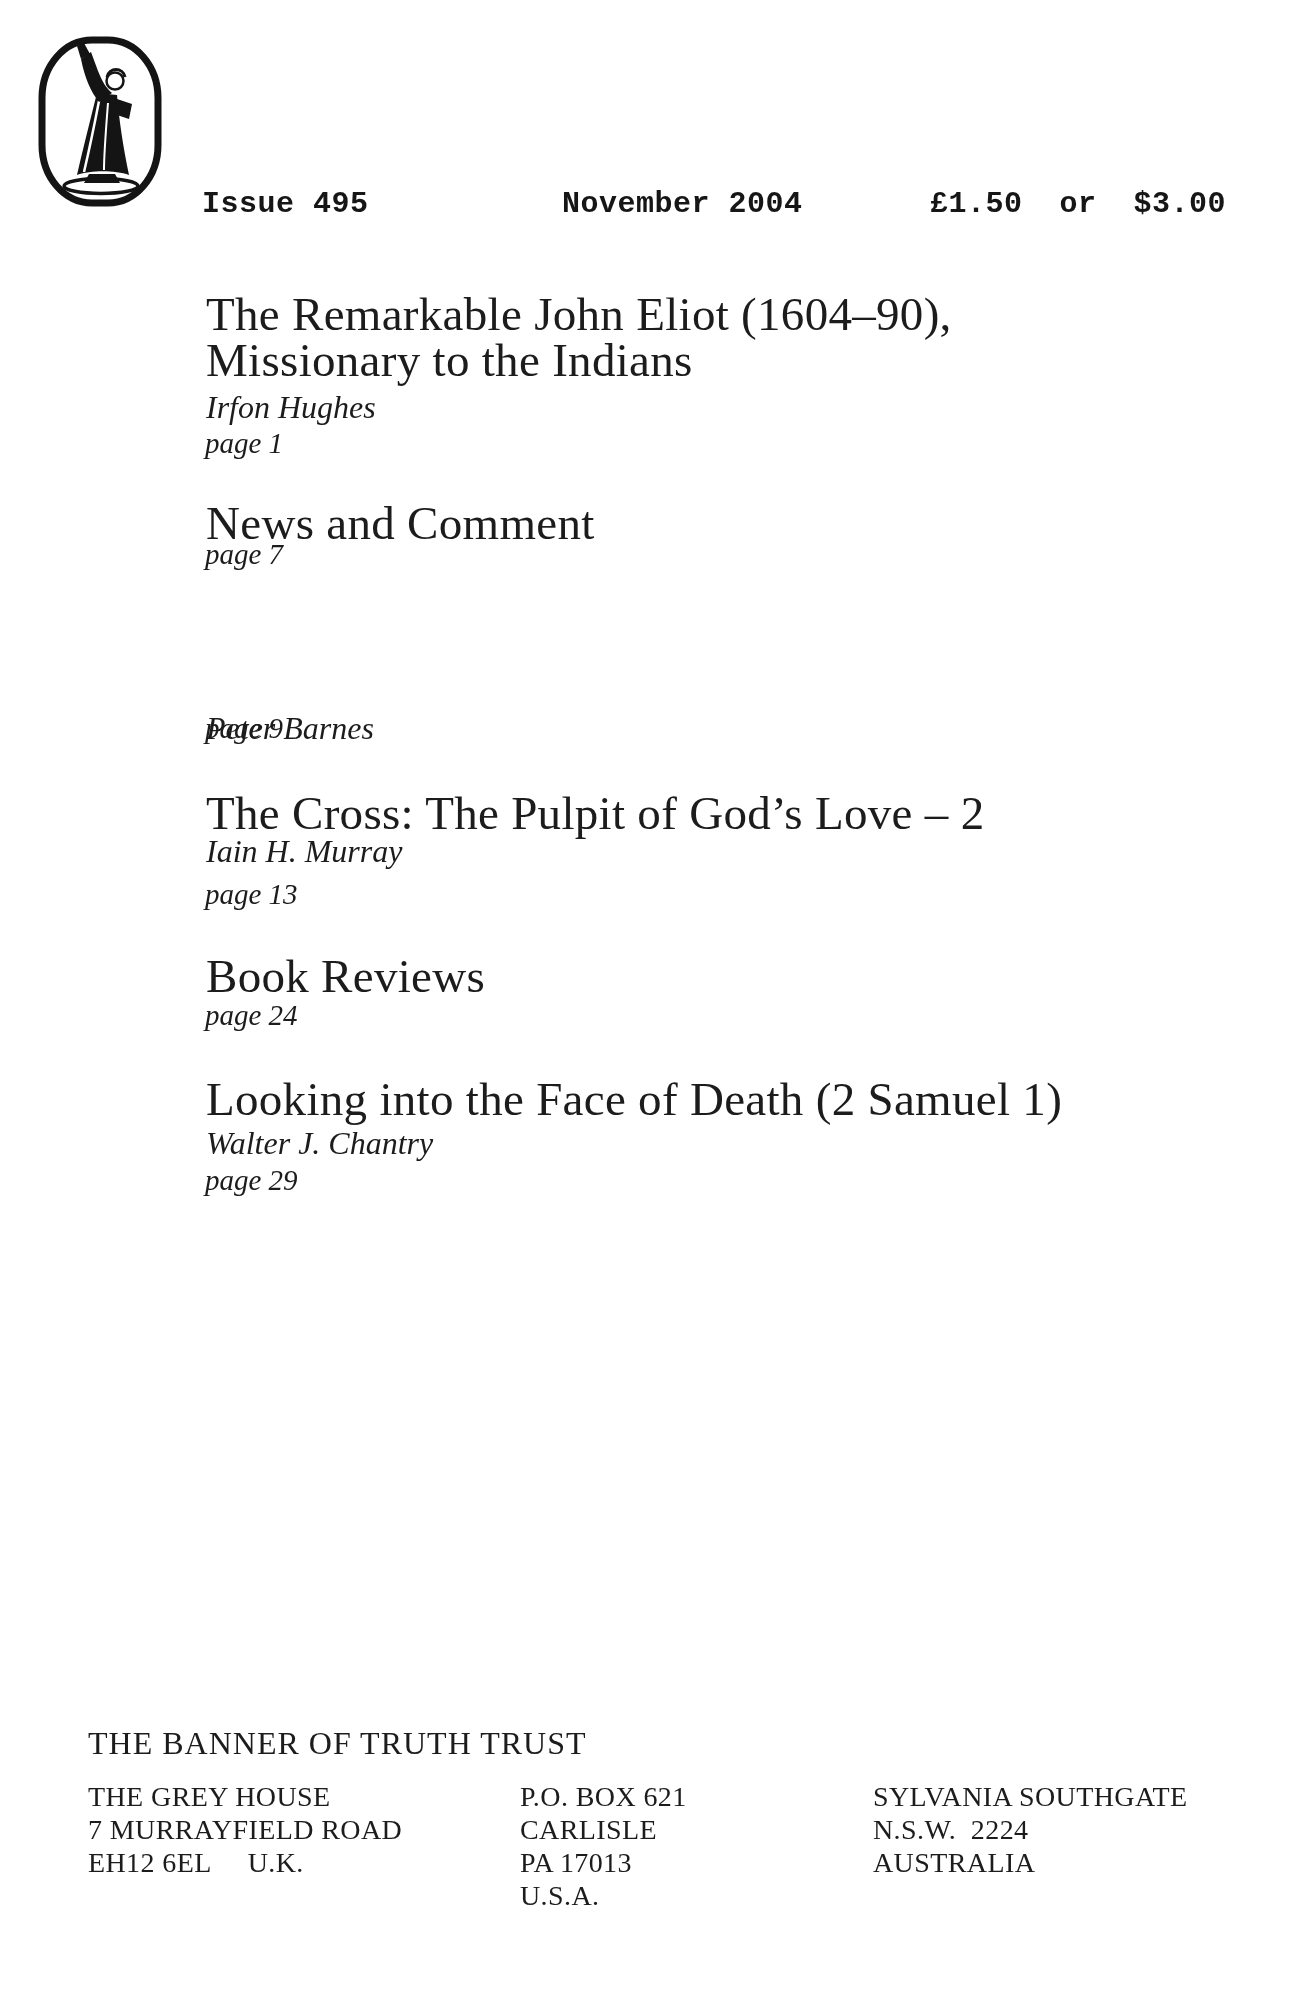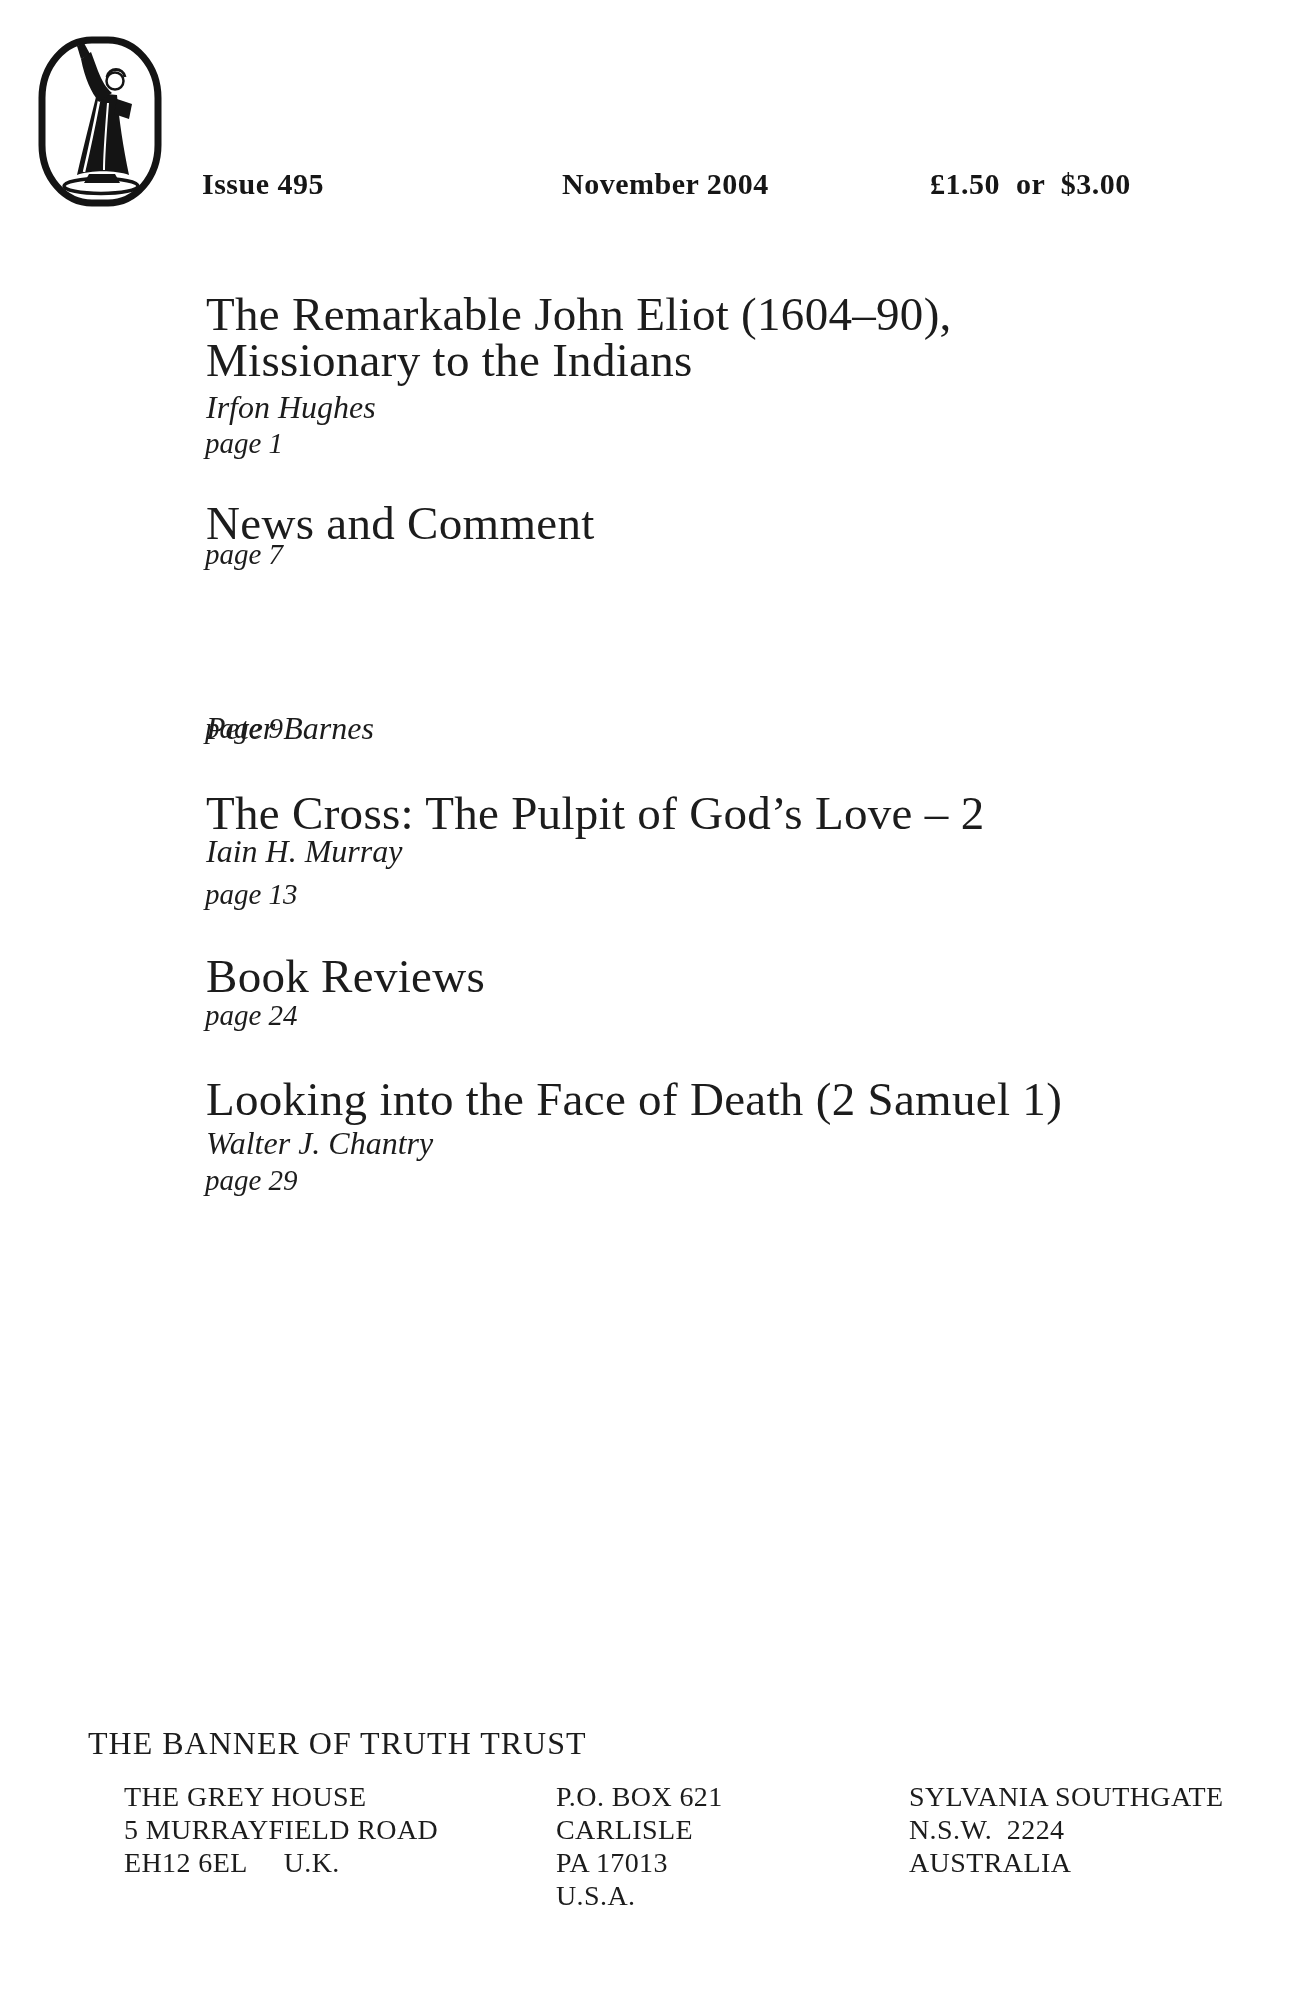--- a/index.html
+++ b/index.html
@@ -9,38 +9,38 @@
     margin:0 auto;
     background:#ffffff;
     overflow:hidden;
     font-family:"Liberation Serif", serif;
     color:#1c1c1c;
   }
   .abs { position:absolute; white-space:nowrap; }
   
   .logo { position:absolute; left:37px; top:35px; width:126px; height:173px; }
   .hdr {
-    position:absolute; top:169px;
-    font-family:Liberation Serif, serif;
+    position:absolute; top:189px;
+    font-family:Liberation Mono, monospace;
     font-weight:bold; font-size:30px; line-height:1;
     color:#161616; white-space:pre; letter-spacing:0.5px;
   }
   
   .t  { left:206px; font-size:47px; line-height:1; letter-spacing:0.3px; }
   .a  { left:206px; font-size:32px; line-height:1; font-style:italic; }
   .p  { left:205px; font-size:29px; line-height:1; font-style:italic; }
   
   .pub-name {
     position:absolute; left:88px; top:1727px;
     font-size:32px; line-height:1; letter-spacing:1px; white-space:nowrap;
   }
   .addr-col { position:absolute; top:1780px; }
   .addr-line {
     font-size:28px; line-height:33px;
-    letter-spacing:0.4px; white-space:pre;margin-left:36px;
+    letter-spacing:0.4px; white-space:pre;
   }
 </style>
 </head>
 <body>
 
 <div class="page">
 
   <div class="logo">
     <svg viewBox="0 0 126 173" width="126" height="173" xmlns="http://www.w3.org/2000/svg">
       <rect x="5" y="5" width="116" height="163" rx="50" ry="58" fill="none" stroke="#141414" stroke-width="7"></rect>
@@ -85,21 +85,21 @@
   <div class="abs p" style="top:1001px">page 24</div>
 
   <div class="abs t" style="top:1076px">Looking into the Face of Death (2 Samuel 1)</div>
   <div class="abs a" style="top:1127px">Walter J. Chantry</div>
   <div class="abs p" style="top:1166px">page 29</div>
 
   <div class="pub-name">THE BANNER OF TRUTH TRUST</div>
 
   <div class="addr-col" style="left:88px">
     <div class="addr-line">THE GREY HOUSE</div>
-    <div class="addr-line">5 MURRAYFIELD ROAD</div>
+    <div class="addr-line">7 MURRAYFIELD ROAD</div>
     <div class="addr-line">EH12 6EL     U.K.</div>
   </div>
 
   <div class="addr-col" style="left:520px">
     <div class="addr-line">P.O. BOX 621</div>
     <div class="addr-line">CARLISLE</div>
     <div class="addr-line">PA 17013</div>
     <div class="addr-line">U.S.A.</div>
   </div>
 

